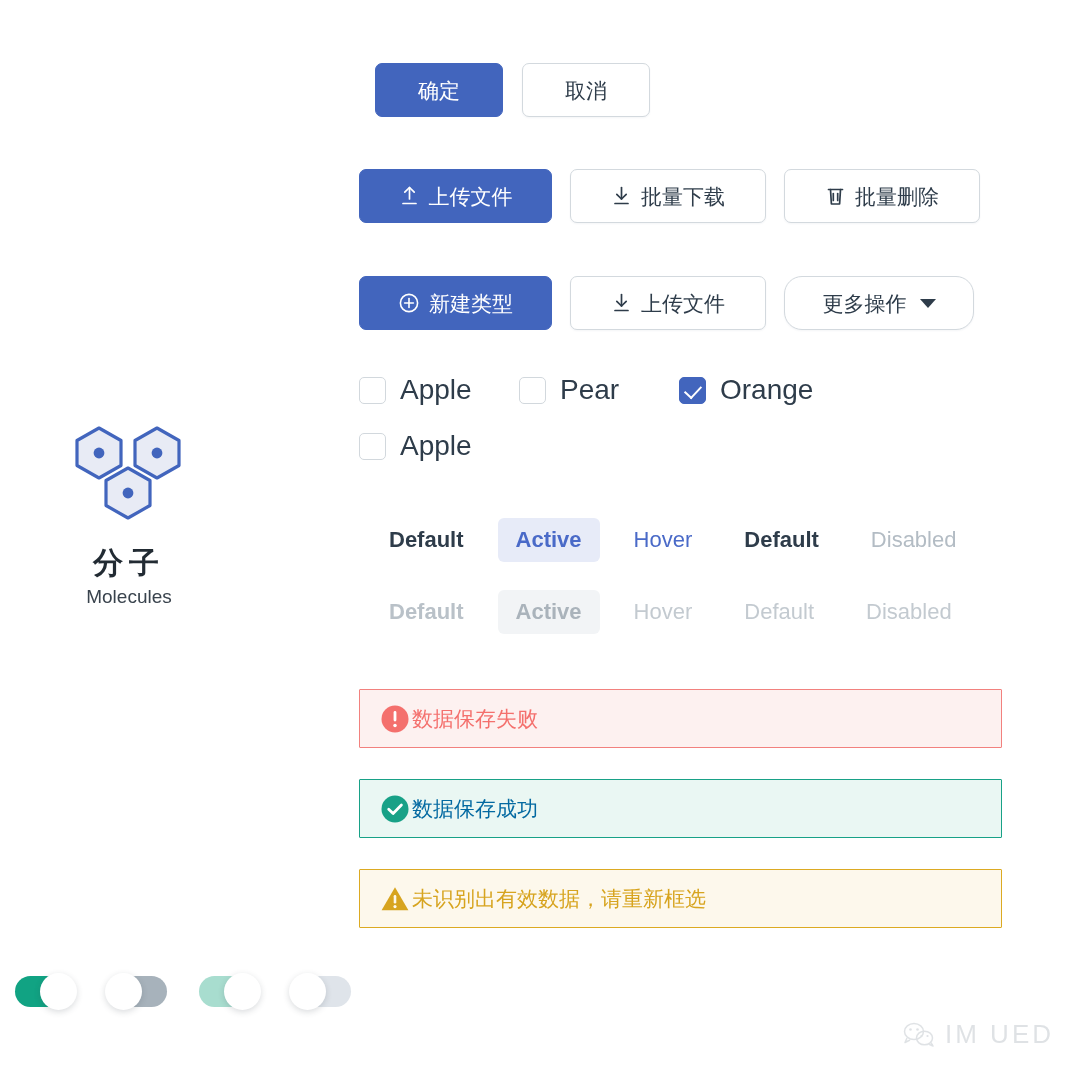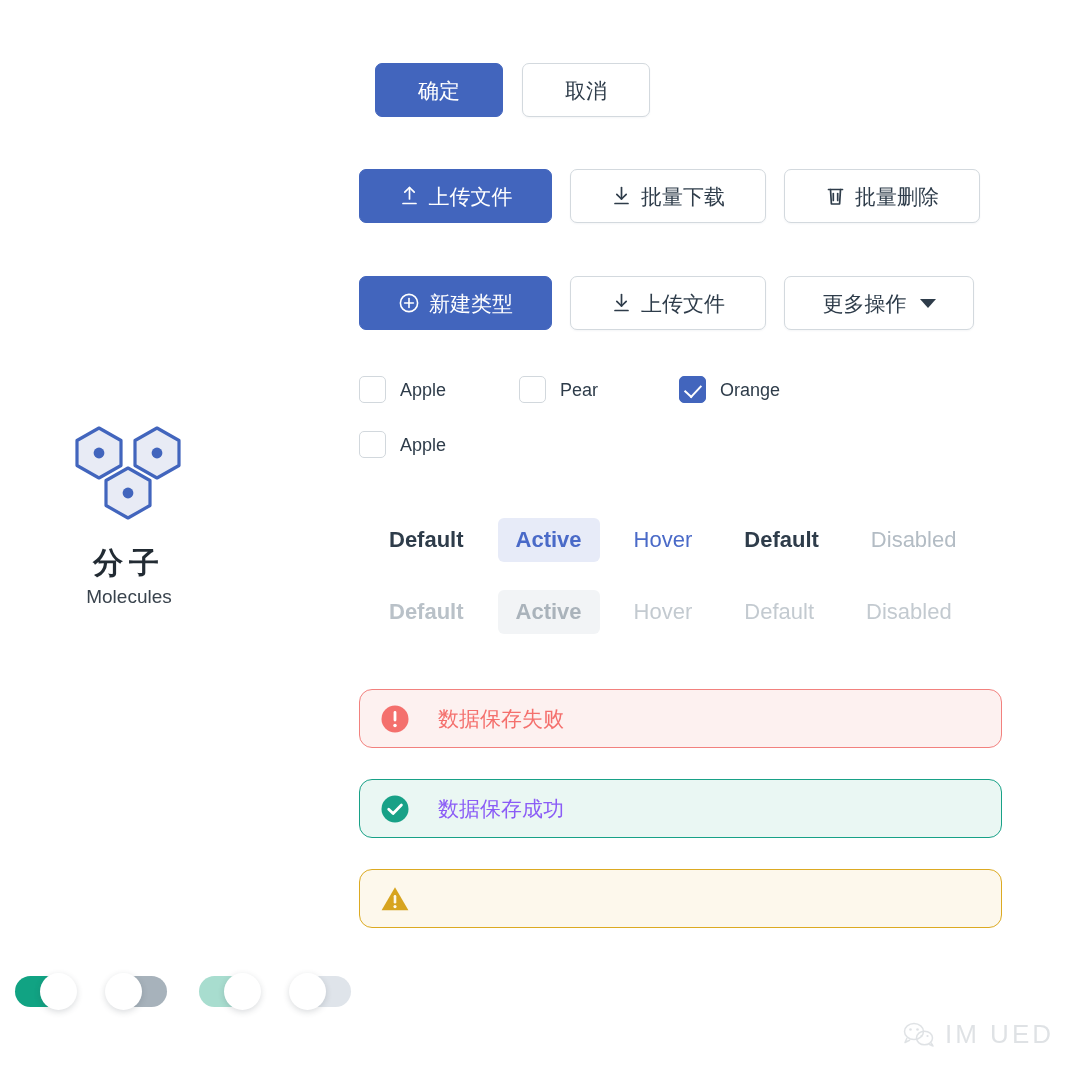--- a/index.html
+++ b/index.html
@@ -80,21 +80,21 @@
   #row-confirm .btn + .btn { margin-left: 19px; border-radius: 7px; }
 
   #row-file-ops { position: absolute; left: 0; top: 169px; }
   #btn-upload-file-1 { width: 193px; }
   #btn-batch-download { width: 196px; margin-left: 18px; }
   #btn-batch-delete   { width: 196px; margin-left: 18px; }
 
   #row-type-ops { position: absolute; left: 0; top: 276px; }
   #btn-new-type       { width: 193px; }
   #btn-upload-file-2  { width: 196px; margin-left: 18px; }
-  #btn-more-actions   { width: 190px; margin-left: 18px; }
+  #btn-more-actions   { width: 190px; margin-left: 18px; border-radius: 18px; }
   .caret {
     width: 0; height: 0;
     border-left: 8px solid transparent;
     border-right: 8px solid transparent;
     border-top: 9px solid #2e3c4a;
     margin-left: 4px;
   }
 
   
   #checkbox-group { position: absolute; left: 0; top: 376px; width: 660px; }
@@ -121,21 +121,21 @@
   }
   .cb-box.checked::after {
     content: "";
     position: absolute;
     left: 8px; top: 4px;
     width: 8px; height: 14px;
     border: solid #ffffff;
     border-width: 0 2.6px 2.6px 0;
     transform: rotate(43deg);
   }
-  .cb-label { font-size: 18px; color: #2e3c4a; line-height: 1; }
+  .cb-label { font-size: 28px; color: #2e3c4a; line-height: 1; }
 
   
   #state-rows { position: absolute; left: 0; top: 518px; width: 660px; }
   .state-row { display: flex; align-items: center; }
   .state-row + .state-row { margin-top: 28px; }
   .state-cell {
     display: inline-flex;
     align-items: center;
     justify-content: center;
     height: 44px;
@@ -156,37 +156,37 @@
   .st-dim-active { color: #aab3bb; font-weight: bold; background: #f2f4f6; }
   #state-row-enabled .state-cell:nth-child(1) { margin-left: 12px; }
   #state-row-disabled .state-cell:nth-child(1) { margin-left: 12px; }
   .state-cell + .state-cell { margin-left: 16px; }
 
   
   #alerts { position: absolute; left: 0; top: 689px; width: 643px; }
   .alert {
     display: flex;
     align-items: center;
-    gap: 28px;
+    gap: 2px;
     height: 59px;
     padding: 0 20px;
-    border-radius: 13px;
+    border-radius: 1px;
     font-size: 21px;
     line-height: 1;
   }
   .alert + .alert { margin-top: 31px; }
   .alert-error {
     background: #fdf1f0;
     border: 1px solid #f2817e;
     color: #f4706d;
   }
   .alert-success {
     background: #eaf7f3;
     border: 1px solid #18a187;
-    color: #8b5cf6;
+    color: #0369a1;
   }
   .alert-warning {
     background: #fdf8ec;
     border: 1px solid #dcaa22;
     color: #d7a41f;
   }
   .alert-icon { flex: none; display: block; }
 
   
   #toggle-row { position: absolute; left: 15px; top: 976px; display: flex; align-items: center; }
@@ -376,20 +376,21 @@
         <path d="M8.7 15.3 L13.1 19.6 L21.4 11.1" fill="none" stroke="#ffffff" stroke-width="2.8" stroke-linecap="round" stroke-linejoin="round"></path>
       </svg>
       <span>数据保存成功</span>
     </div>
     <div class="alert alert-warning">
       <svg class="alert-icon" width="30" height="28" viewBox="0 0 30 28">
         <path d="M15 2.2 L28.4 25.2 L1.6 25.2 Z" fill="#d7a41f"></path>
         <rect x="13.7" y="10" width="2.6" height="8.6" rx="1.3" fill="#fdf8ec"></rect>
         <circle cx="15" cy="21.6" r="1.6" fill="#fdf8ec"></circle>
       </svg>
+      <span>未识别出有效数据，请重新框选</span>
     </div>
   </div>
 
 </div>
 
 <div id="toggle-row">
   <div class="toggle tg-on">
     <span class="knob"></span>
   </div>
   <div class="toggle tg-off">

